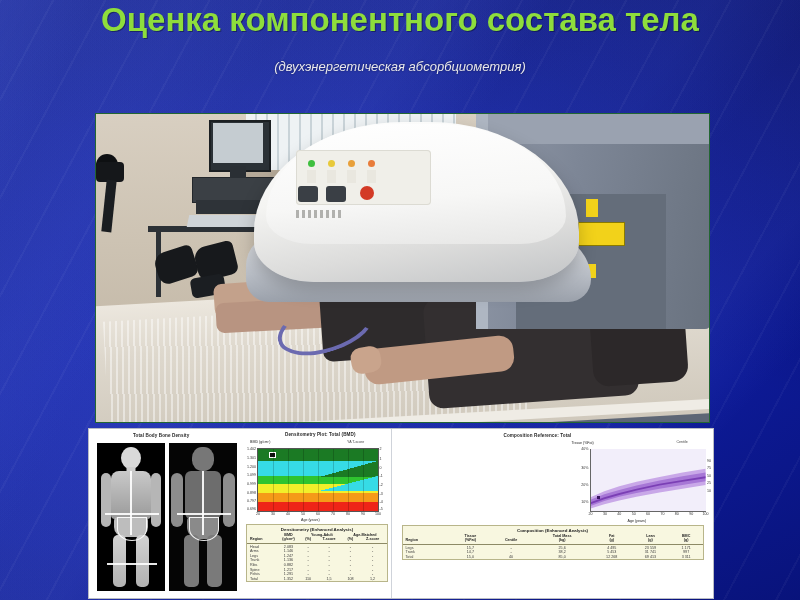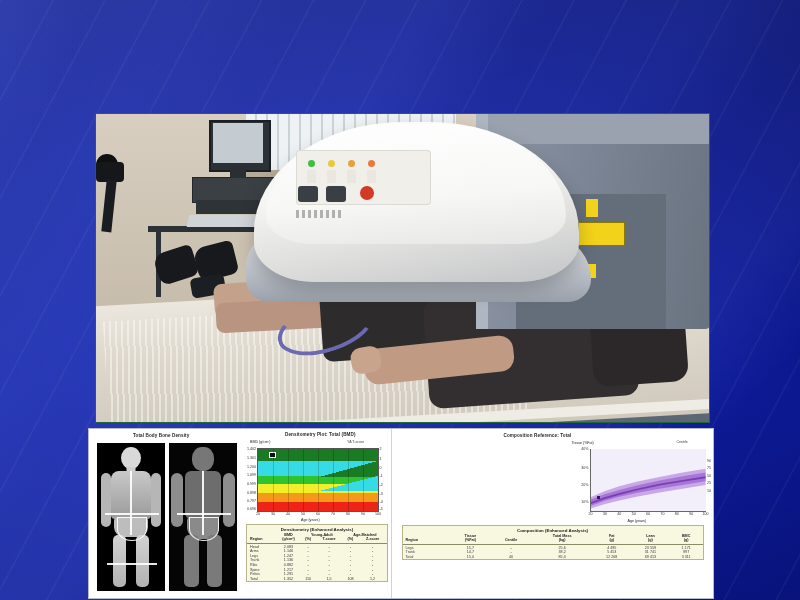--- a/index.html
+++ b/index.html
@@ -202,20 +202,24 @@
 
   
   .cplot { position:absolute; left:198px; top:20px; width:115px; height:62px; background:#f2eefa; border-left:0.6px solid #666; border-bottom:0.6px solid #666; }
   .cband { position:absolute; inset:0; }
 </style>
 </head>
 <body>
 
 <div id="slide">
 
+  <div id="title-block">
+    <div id="main-title">Оценка компонентного состава тела</div>
+  </div>
+  <div id="subtitle">(двухэнергетическая абсорбциометрия)</div>
 
   <div id="photo">
     <div class="ph wall"></div>
     <div class="ph window"></div>
     <div class="ph windowsill"></div>
     <div class="ph radiator"></div>
 
     <div class="ph tripod3"></div>
     <div class="ph tripod"></div>
     <div class="ph tripod2"></div>

